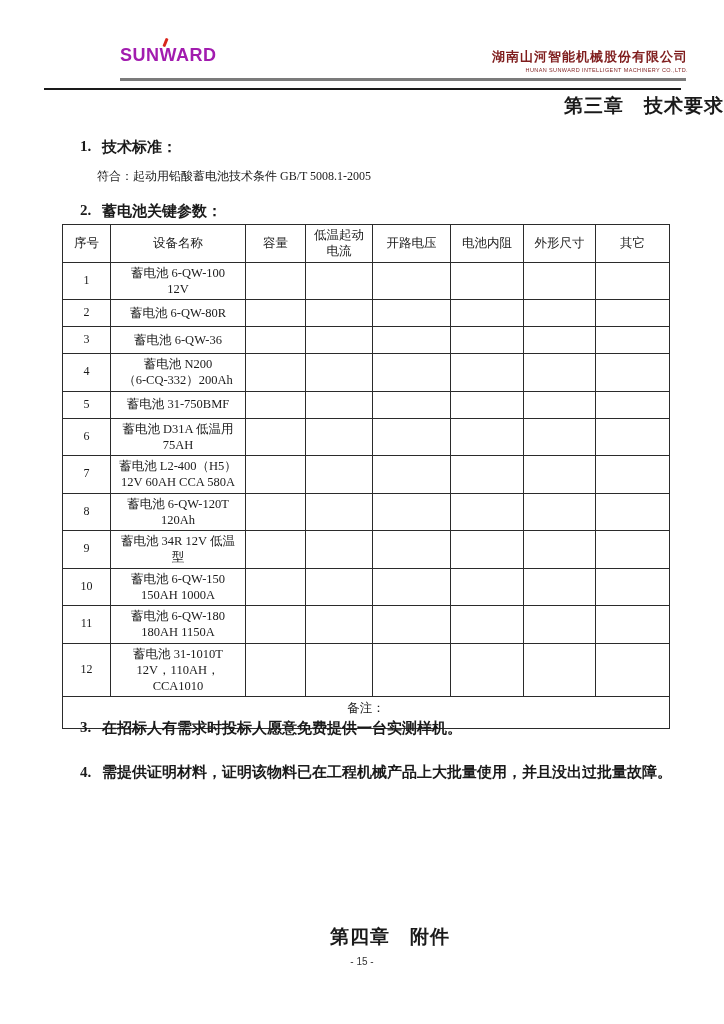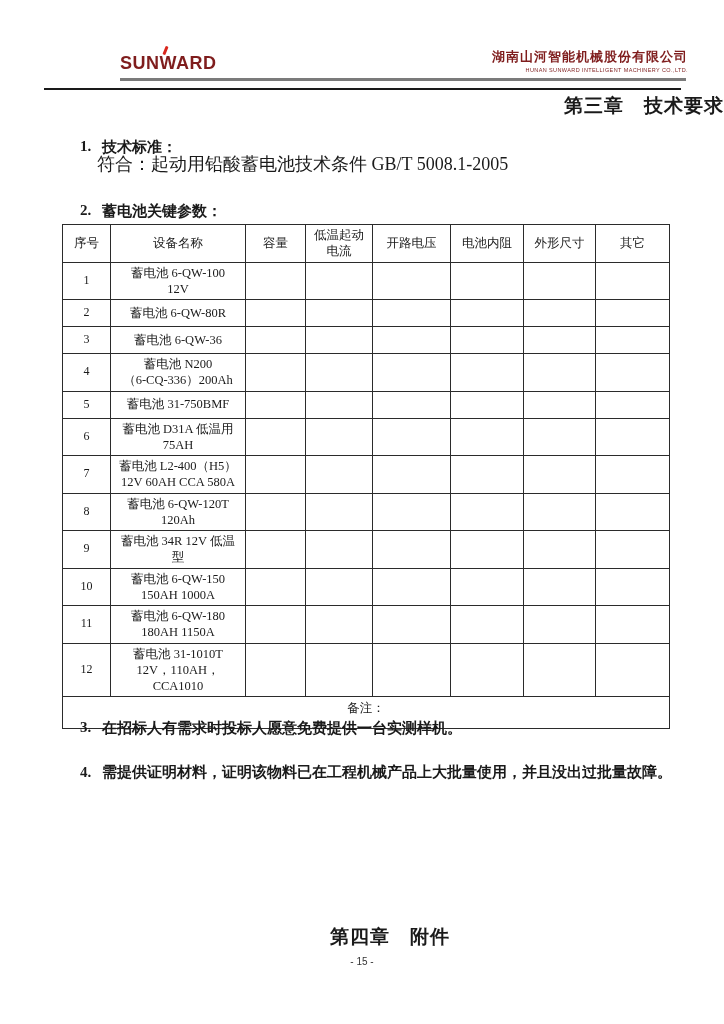--- a/index.html
+++ b/index.html
@@ -8,25 +8,25 @@
     position:relative;
     width:724px; height:1024px;
     margin:0 auto;
     background:#ffffff;
     font-family:"Liberation Serif","DejaVu Serif",serif;
     color:#1a1a1a;
     overflow:hidden;
   }
   
   .logo {
-    position:absolute; left:120px; top:53px;
+    position:absolute; left:120px; top:45px;
     font-family:"Liberation Sans","DejaVu Sans",sans-serif;
     font-weight:700; font-style:normal;
     font-size:18px; letter-spacing:0.5px;
-    color:#7f1d1d;
+    color:#a21caf;
   }
   .logo .spark {
     position:absolute; left:44px; top:-7px;
     width:3px; height:9px;
     background:#d9261c;
     transform:rotate(22deg);
     border-radius:1px;
   }
   .company {
     position:absolute; right:36px; top:48px;
@@ -54,22 +54,22 @@
     text-align:right; font-size:19px; font-weight:700;
     letter-spacing:1px;
   }
   .num-item { position:absolute; display:flex; font-weight:700; font-size:15px; }
   .num-item .num { width:22px; flex:0 0 auto; }
   .item-1 { left:80px; top:138px; }
   .item-2 { left:80px; top:202px; }
   .item-3 { left:80px; top:719px; }
   .item-4 { left:80px; top:761px; width:592px; line-height:1.55; }
   .item-body {
-    position:absolute; left:97px; top:152px;
-    font-size:18px; font-weight:400;
+    position:absolute; left:97px; top:168px;
+    font-size:12px; font-weight:400;
   }
   
   .battery-table {
     position:absolute; left:62px; top:224px;
     width:607px;
     border-collapse:collapse;
     table-layout:fixed;
     font-size:12px;
   }
   .battery-table th, .battery-table td {
@@ -183,21 +183,21 @@
         <td></td>
         <td></td>
         <td></td>
         <td></td>
         <td></td>
         <td></td>
       </tr>
         <tr class="row-2line">
         <td>4</td>
         <td class="cell-name">蓄电池 N200
-（6-CQ-336）200Ah</td>
+（6-CQ-332）200Ah</td>
         <td></td>
         <td></td>
         <td></td>
         <td></td>
         <td></td>
         <td></td>
       </tr>
         <tr class="row-1line">
         <td>5</td>
         <td class="cell-name">蓄电池 31-750BMF</td>

